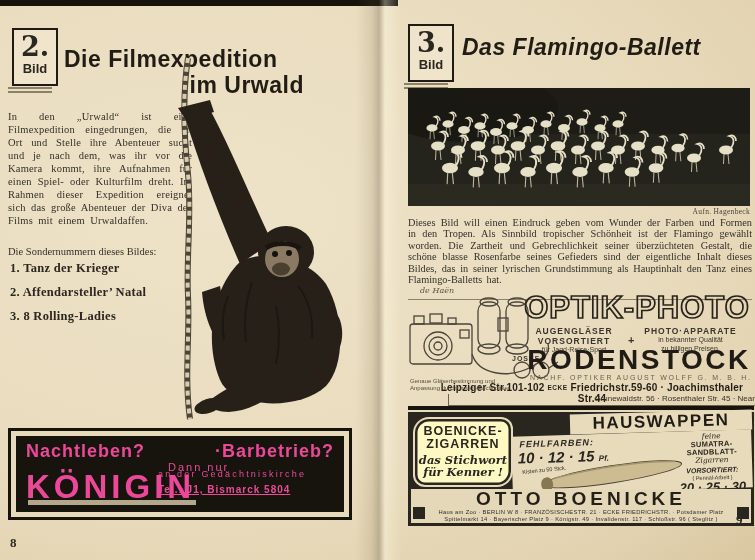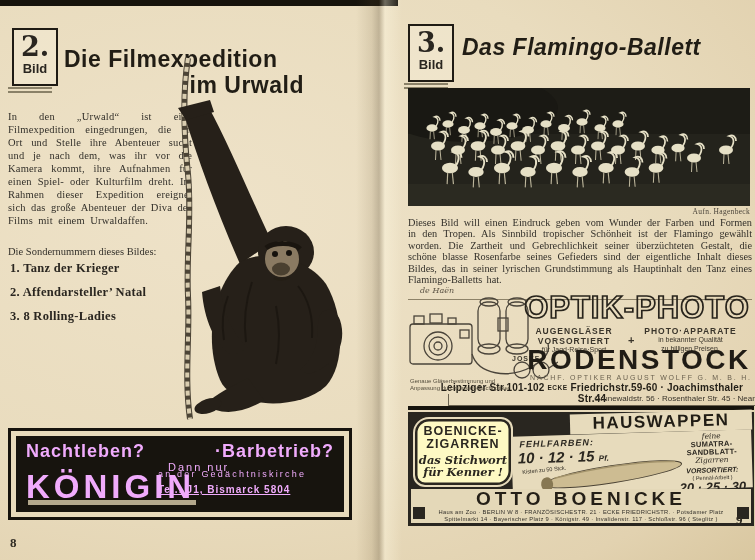--- a/index.html
+++ b/index.html
@@ -35,21 +35,21 @@
   .lp-body{position:absolute;left:8px;top:110px;width:184px;font-size:10.5px;line-height:13px;
     text-align:justify;letter-spacing:.2px;word-spacing:2.5px;color:#33302a;}
   .lp-intro{position:absolute;left:8px;top:246px;width:184px;font-size:10.5px;color:#33302a;}
   .lp-list{position:absolute;left:10px;top:261px;width:184px;font-size:12.5px;font-weight:700;color:#2a2620;}
   .lp-list div{margin-bottom:9px;letter-spacing:.3px;}
   .pagenum{position:absolute;font-size:13px;font-weight:700;color:#2e2a22;}
 
   
   .koenigin{position:absolute;left:8px;top:428px;width:344px;height:92px;
     border:3px solid #16130d;background:#e7dabb;padding:5px;box-sizing:border-box;}
-  .koenigin-inner{position:relative;width:100%;height:100%;background:#17140e;color:#f0abfc;
+  .koenigin-inner{position:relative;width:100%;height:100%;background:#17140e;color:#ec4899;
     font-family:"Liberation Sans",sans-serif;padding:5px 10px;box-sizing:border-box;}
   .k-row1{display:flex;justify-content:space-between;font-weight:700;font-size:18px;letter-spacing:1px;}
   .k-dannnur{position:absolute;left:152px;top:25px;font-size:11px;letter-spacing:2px;}
   .k-name{position:absolute;left:10px;top:32px;font-size:33px;font-weight:700;letter-spacing:4px;}
   .k-underline{position:absolute;left:12px;bottom:7px;width:168px;height:5px;background:#cfc2a2;opacity:.85;}
   .k-right{position:absolute;right:8px;top:32px;width:178px;text-align:left;}
   .k-addr1{font-size:15px;font-weight:700;letter-spacing:.5px;}
   .k-addr2{font-size:9px;letter-spacing:2.2px;margin-top:1px;}
   .k-tel{font-size:10px;font-weight:700;letter-spacing:1px;text-align:left;margin-top:5px;text-decoration:underline;}
 

